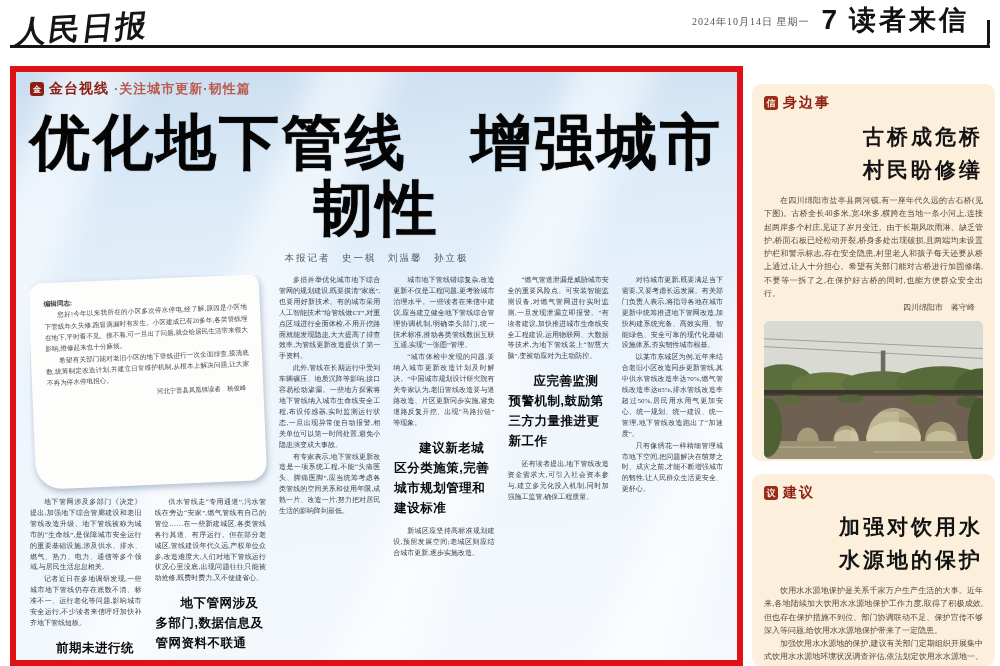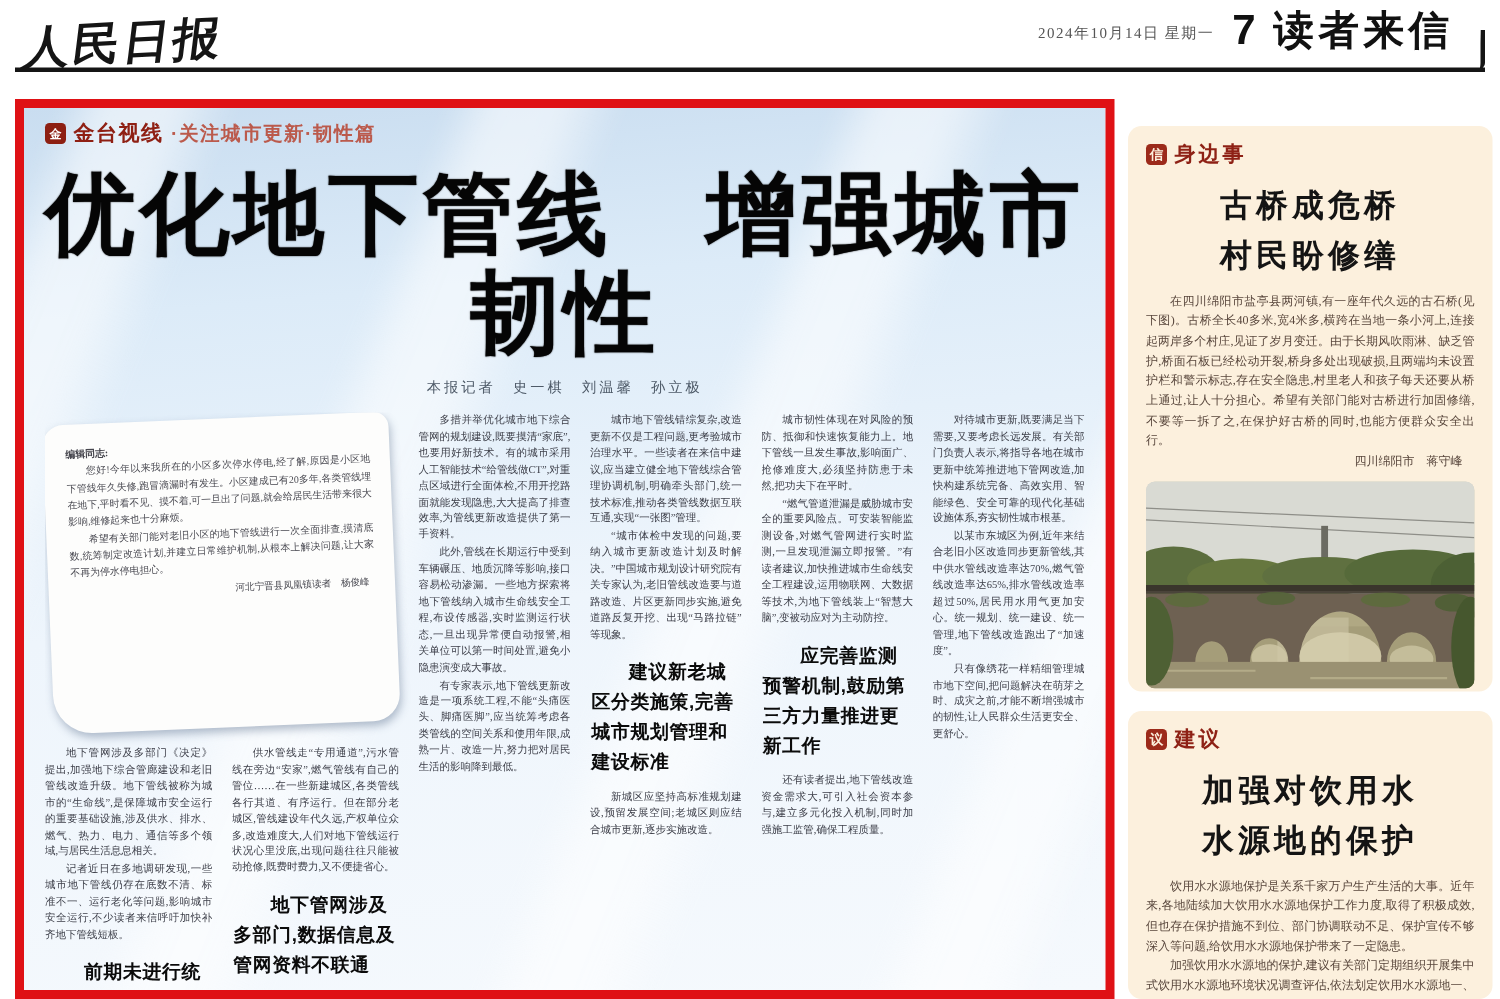--- a/index.html
+++ b/index.html
@@ -69,21 +69,21 @@
   .panel { background:#fcf0dd; border-radius:9px; padding:10px 12px 11px 12px; overflow:hidden; }
   .panel-1 { height:377px; flex:0 0 auto; }
   .panel-2 { flex:1 1 auto; }
   .tag { display:flex; align-items:center; gap:5px; }
   .tag-icon { width:14px; height:14px; background:#9c2a1a; border-radius:3px;
               display:flex; align-items:center; justify-content:center; color:#fcf0dd;
               font-size:9px; font-family:"Liberation Sans",sans-serif; font-weight:bold; }
   .tag-label { font-family:"Liberation Sans",sans-serif; font-weight:bold; font-size:14px;
                color:#8e2115; letter-spacing:2px; }
   .side-title { font-family:"Liberation Serif",serif; font-weight:900; font-size:21px;
-                color:#141414; text-align:center; line-height:1.55; letter-spacing:3px;
+                color:#141414; text-align:right; line-height:1.55; letter-spacing:3px;
                 white-space:pre-line; margin:9px 0 8px 0; }
   .panel p.side-body { font-size:8px; line-height:1.66; color:#58463c; text-align:justify;
                        text-indent:2em; }
   .side-sig { font-size:8px; color:#58463c; text-align:right; padding-right:8px; margin-top:2px; }
   .photo { margin-top:8px; height:138px; border-radius:6px; overflow:hidden; background:#cfcfc6; }
   .photo svg { display:block; width:100%; height:100%; }
 </style>
 </head>
 <body>
 
@@ -137,21 +137,20 @@
           <p>此外,管线在长期运行中受到车辆碾压、地质沉降等影响,接口容易松动渗漏。一些地方探索将地下管线纳入城市生命线安全工程,布设传感器,实时监测运行状态,一旦出现异常便自动报警,相关单位可以第一时间处置,避免小隐患演变成大事故。</p>
           <p>有专家表示,地下管线更新改造是一项系统工程,不能“头痛医头、脚痛医脚”,应当统筹考虑各类管线的空间关系和使用年限,成熟一片、改造一片,努力把对居民生活的影响降到最低。</p>
         </div>
       <div class="ncol">
           <p>城市地下管线错综复杂,改造更新不仅是工程问题,更考验城市治理水平。一些读者在来信中建议,应当建立健全地下管线综合管理协调机制,明确牵头部门,统一技术标准,推动各类管线数据互联互通,实现“一张图”管理。</p>
           <p>“城市体检中发现的问题,要纳入城市更新改造计划及时解决。”中国城市规划设计研究院有关专家认为,老旧管线改造要与道路改造、片区更新同步实施,避免道路反复开挖、出现“马路拉链”等现象。</p>
           <div class="subhead">建议新老城区分类施策,完善城市规划管理和建设标准</div>
           <p>新城区应坚持高标准规划建设,预留发展空间;老城区则应结合城市更新,逐步实施改造。</p>
         </div>
       <div class="ncol">
-          <p>城市韧性体现在对风险的预防、抵御和快速恢复能力上。地下管线一旦发生事故,影响面广、抢修难度大,必须坚持防患于未然,把功夫下在平时。</p>
           <p>“燃气管道泄漏是威胁城市安全的重要风险点。可安装智能监测设备,对燃气管网进行实时监测,一旦发现泄漏立即报警。”有读者建议,加快推进城市生命线安全工程建设,运用物联网、大数据等技术,为地下管线装上“智慧大脑”,变被动应对为主动防控。</p>
           <div class="subhead">应完善监测预警机制,鼓励第三方力量推进更新工作</div>
           <p>还有读者提出,地下管线改造资金需求大,可引入社会资本参与,建立多元化投入机制,同时加强施工监管,确保工程质量。</p>
         </div>
       <div class="ncol">
           <p>对待城市更新,既要满足当下需要,又要考虑长远发展。有关部门负责人表示,将指导各地在城市更新中统筹推进地下管网改造,加快构建系统完备、高效实用、智能绿色、安全可靠的现代化基础设施体系,夯实韧性城市根基。</p>
           <p>以某市东城区为例,近年来结合老旧小区改造同步更新管线,其中供水管线改造率达70%,燃气管线改造率达65%,排水管线改造率超过50%,居民用水用气更加安心。统一规划、统一建设、统一管理,地下管线改造跑出了“加速度”。</p>
           <p>只有像绣花一样精细管理城市地下空间,把问题解决在萌芽之时、成灾之前,才能不断增强城市的韧性,让人民群众生活更安全、更舒心。</p>
         </div>
     </div>

